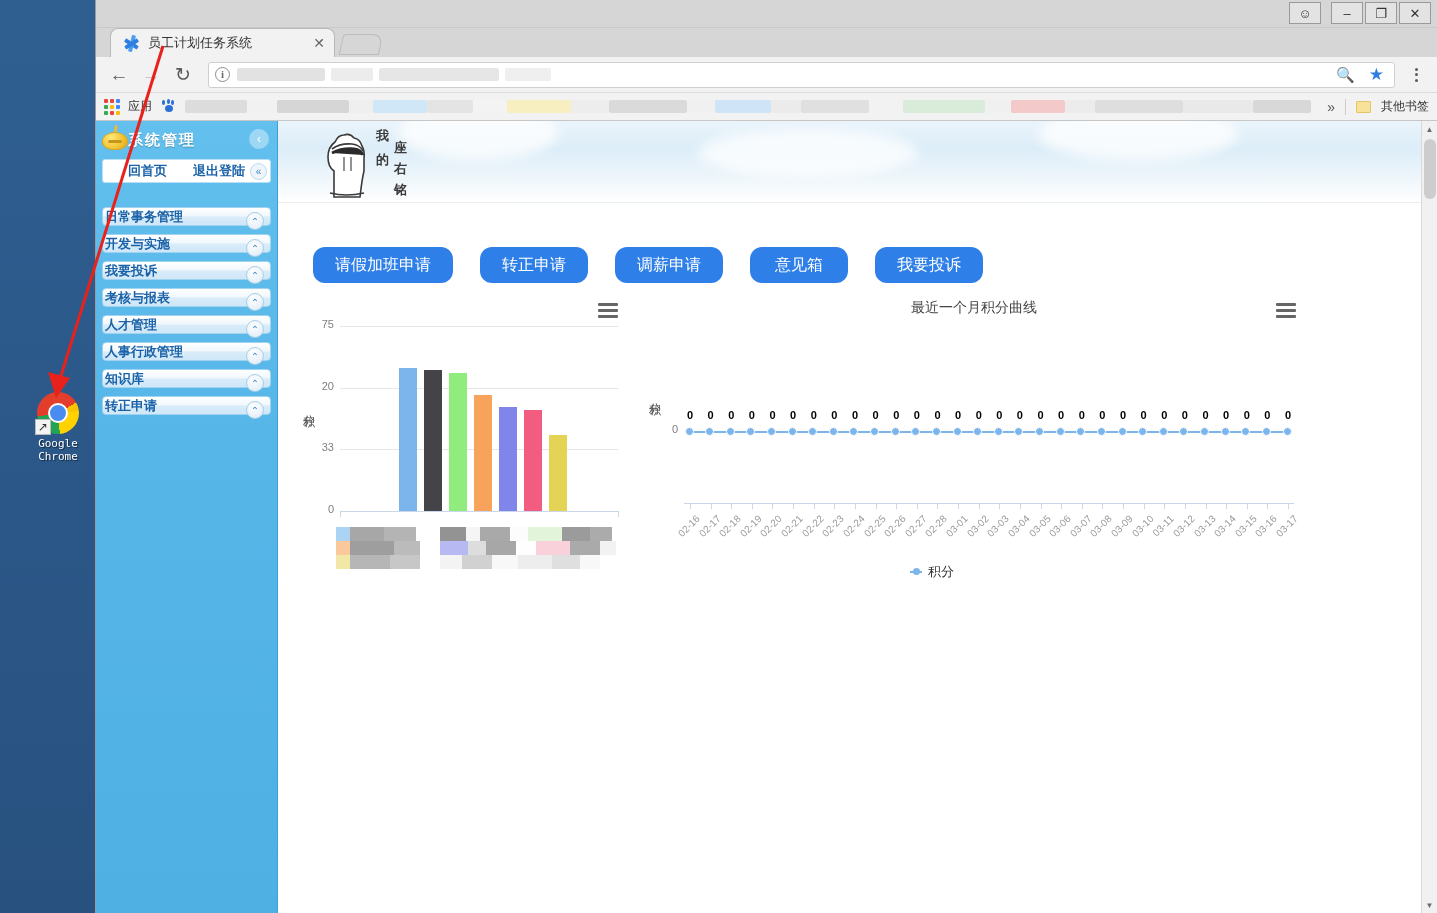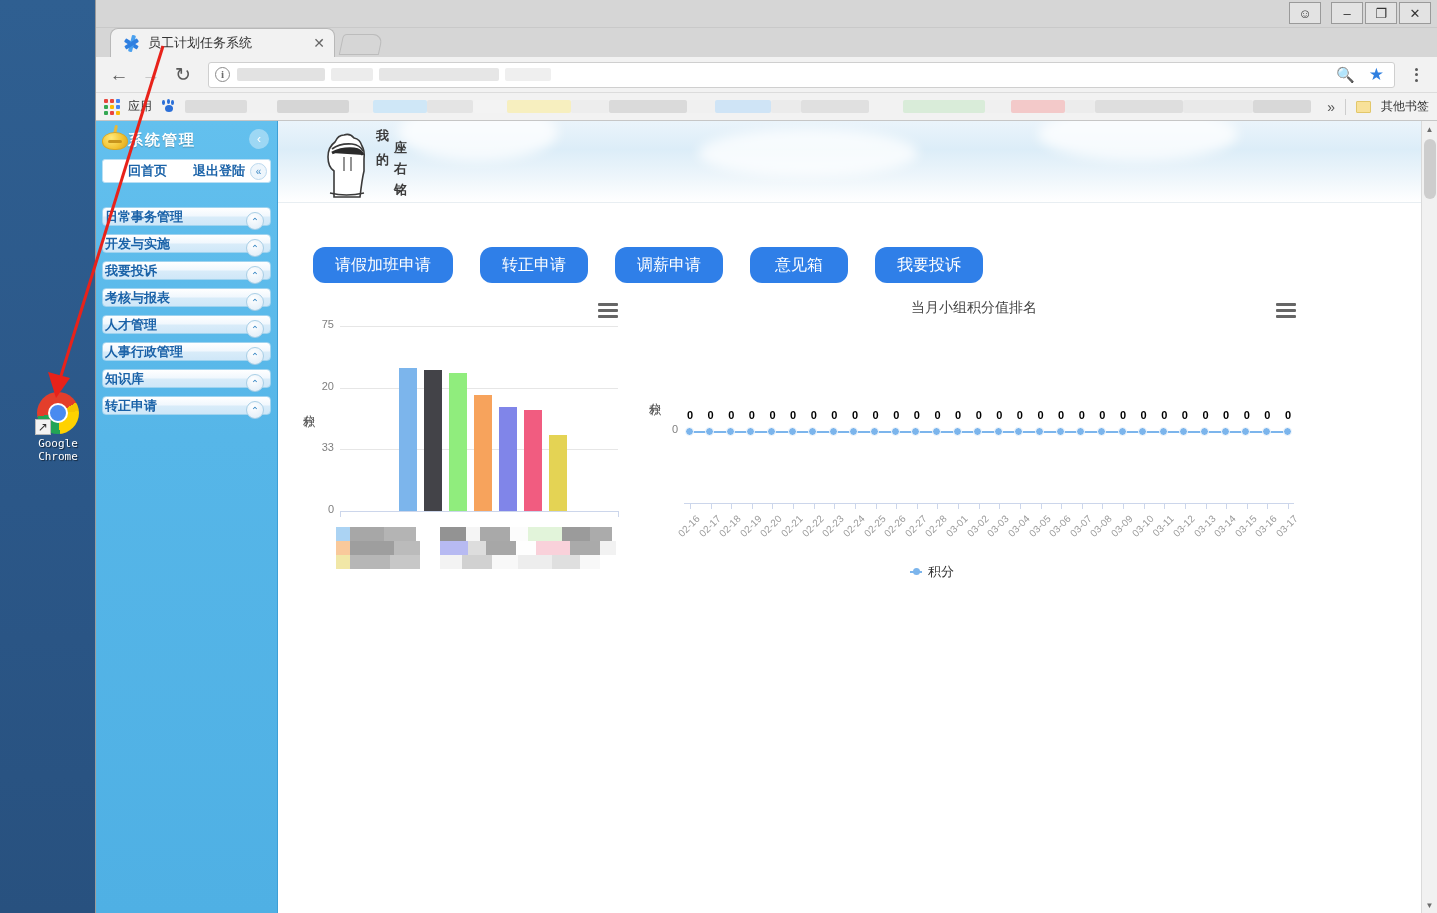--- a/index.html
+++ b/index.html
@@ -574,21 +574,21 @@
                 <div style="position: absolute; left: 104px; top: 28px; width: 22px; height: 14px; background: rgb(239, 239, 239); opacity: 0.75;"></div>
                 <div style="position: absolute; left: 126px; top: 28px; width: 30px; height: 14px; background: rgb(194, 194, 194); opacity: 0.75;"></div>
                 <div style="position: absolute; left: 156px; top: 28px; width: 26px; height: 14px; background: rgb(245, 245, 245); opacity: 0.75;"></div>
                 <div style="position: absolute; left: 182px; top: 28px; width: 34px; height: 14px; background: rgb(231, 231, 231); opacity: 0.75;"></div>
                 <div style="position: absolute; left: 216px; top: 28px; width: 28px; height: 14px; background: rgb(212, 212, 212); opacity: 0.75;"></div>
                 <div style="position: absolute; left: 244px; top: 28px; width: 20px; height: 14px; background: rgb(246, 246, 246); opacity: 0.75;"></div>
               </div>
           </div>
 
           <div class="chart" id="linechart" style="width:660px;height:290px;margin-left:18px">
-            <div class="chart-title">当月小组积分值排名</div>
+            <div class="chart-title">最近一个月积分曲线</div>
             <div class="chart-menu">
                 <span></span>
                 <span></span>
                 <span></span>
               </div>
             <div class="axis-title" style="left:2px;top:96px">积分</div>
             <div id="line-plot" style="left:40px;top:24px;right:10px;bottom:86px">
                 <div class="tick-label" style="left: -30px; width: 24px; top: 100px;">0</div>
                 <div class="lp-line" style="left: 6px; width: 598px; top: 108px;"></div>
                 <div class="lp-pt" style="left: 0.5px; top: 103.5px;"></div>

